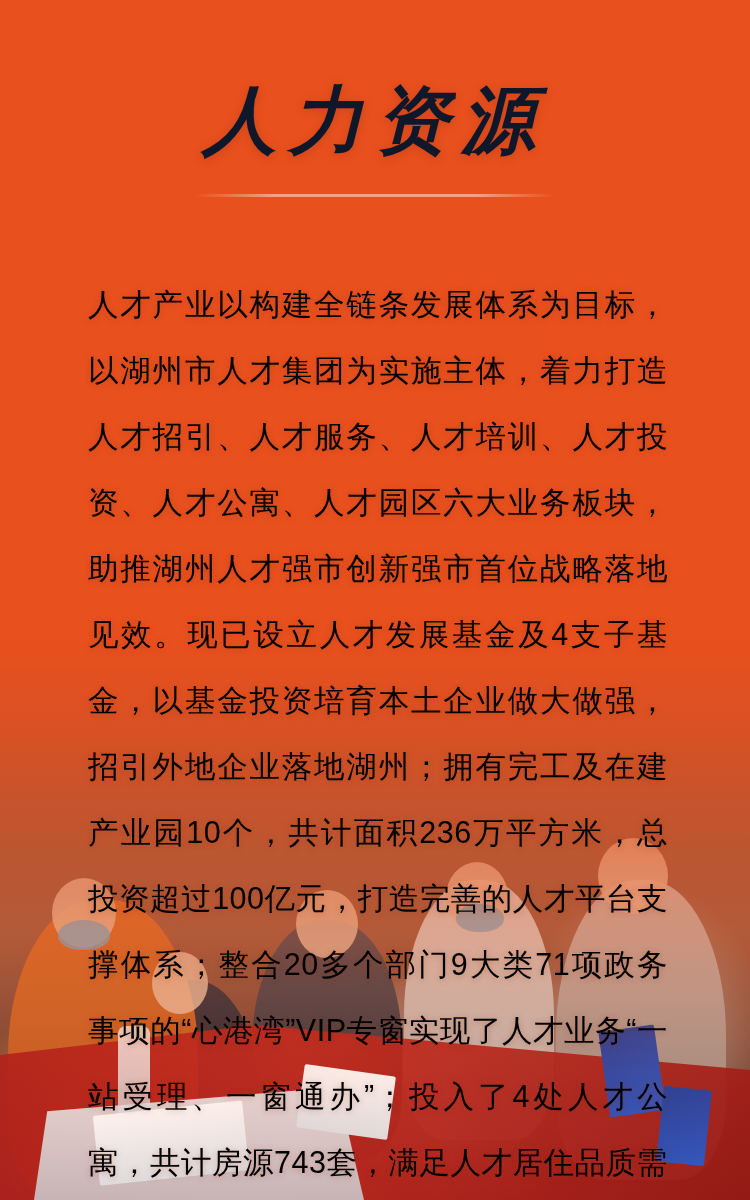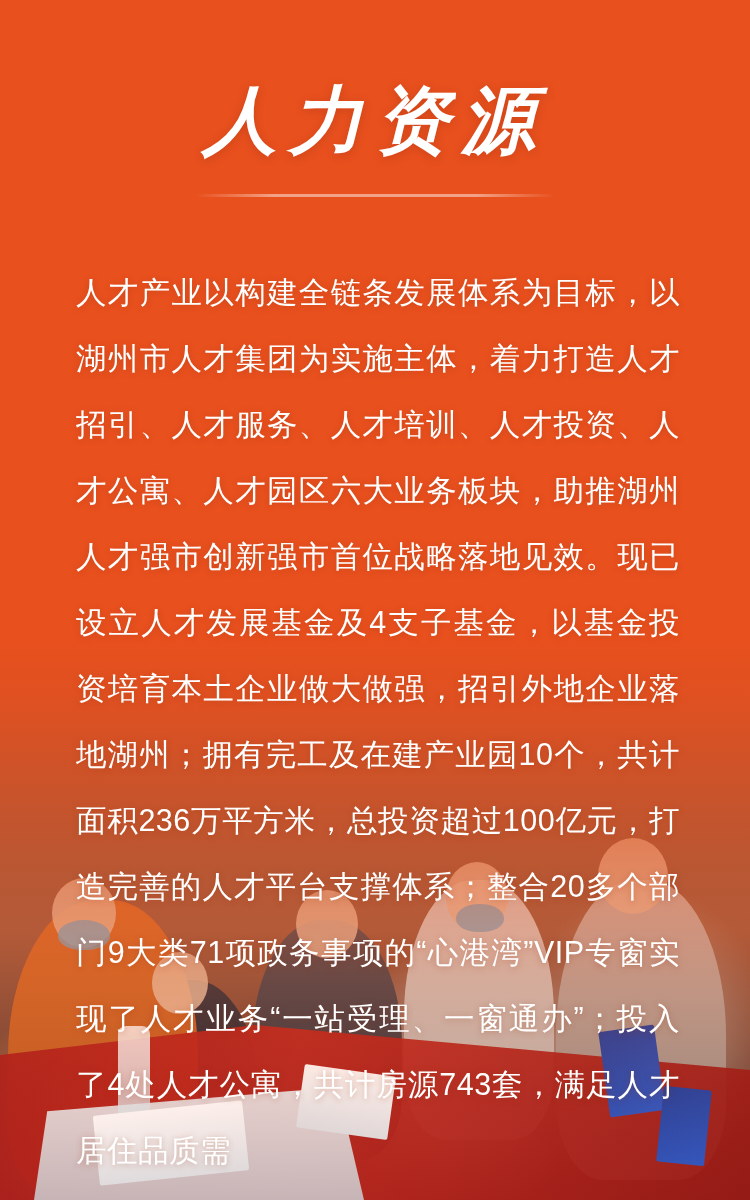--- a/index.html
+++ b/index.html
@@ -124,39 +124,39 @@
   
   .content {
     position: relative;
     z-index: 5;
     padding: 0;
   }
   .title {
     margin: 0;
     padding-top: 72px;
     text-align: center;
-    color: #ffffff;
+    color: #0f172a;
     font-family: "DejaVu Serif", "Liberation Serif", serif;
     font-size: 74px;
     font-weight: 700;
     letter-spacing: 12px;
     font-style: italic;
     text-shadow: 0 2px 10px rgba(140,40,10,0.28);
   }
   .title-underline {
     width: 360px;
     height: 3px;
     margin: 22px auto 0 auto;
     background: linear-gradient(90deg, rgba(255,255,255,0) 0%, rgba(255,255,255,0.85) 22%, rgba(255,255,255,0.85) 78%, rgba(255,255,255,0) 100%);
     opacity: 0.55;
   }
   .body-text {
-    margin: 0;
+    margin: 12px;
     padding: 62px 70px 0 76px;
-    color: #ffffff;
+    color: #000000;
     font-size: 30.5px;
     line-height: 66px;
     letter-spacing: 0.5px;
     text-align: justify;
     text-justify: inter-character;
     text-shadow: 0 1px 6px rgba(150,50,15,0.35);
     white-space: pre-wrap;
   }
 </style>
 </head>

